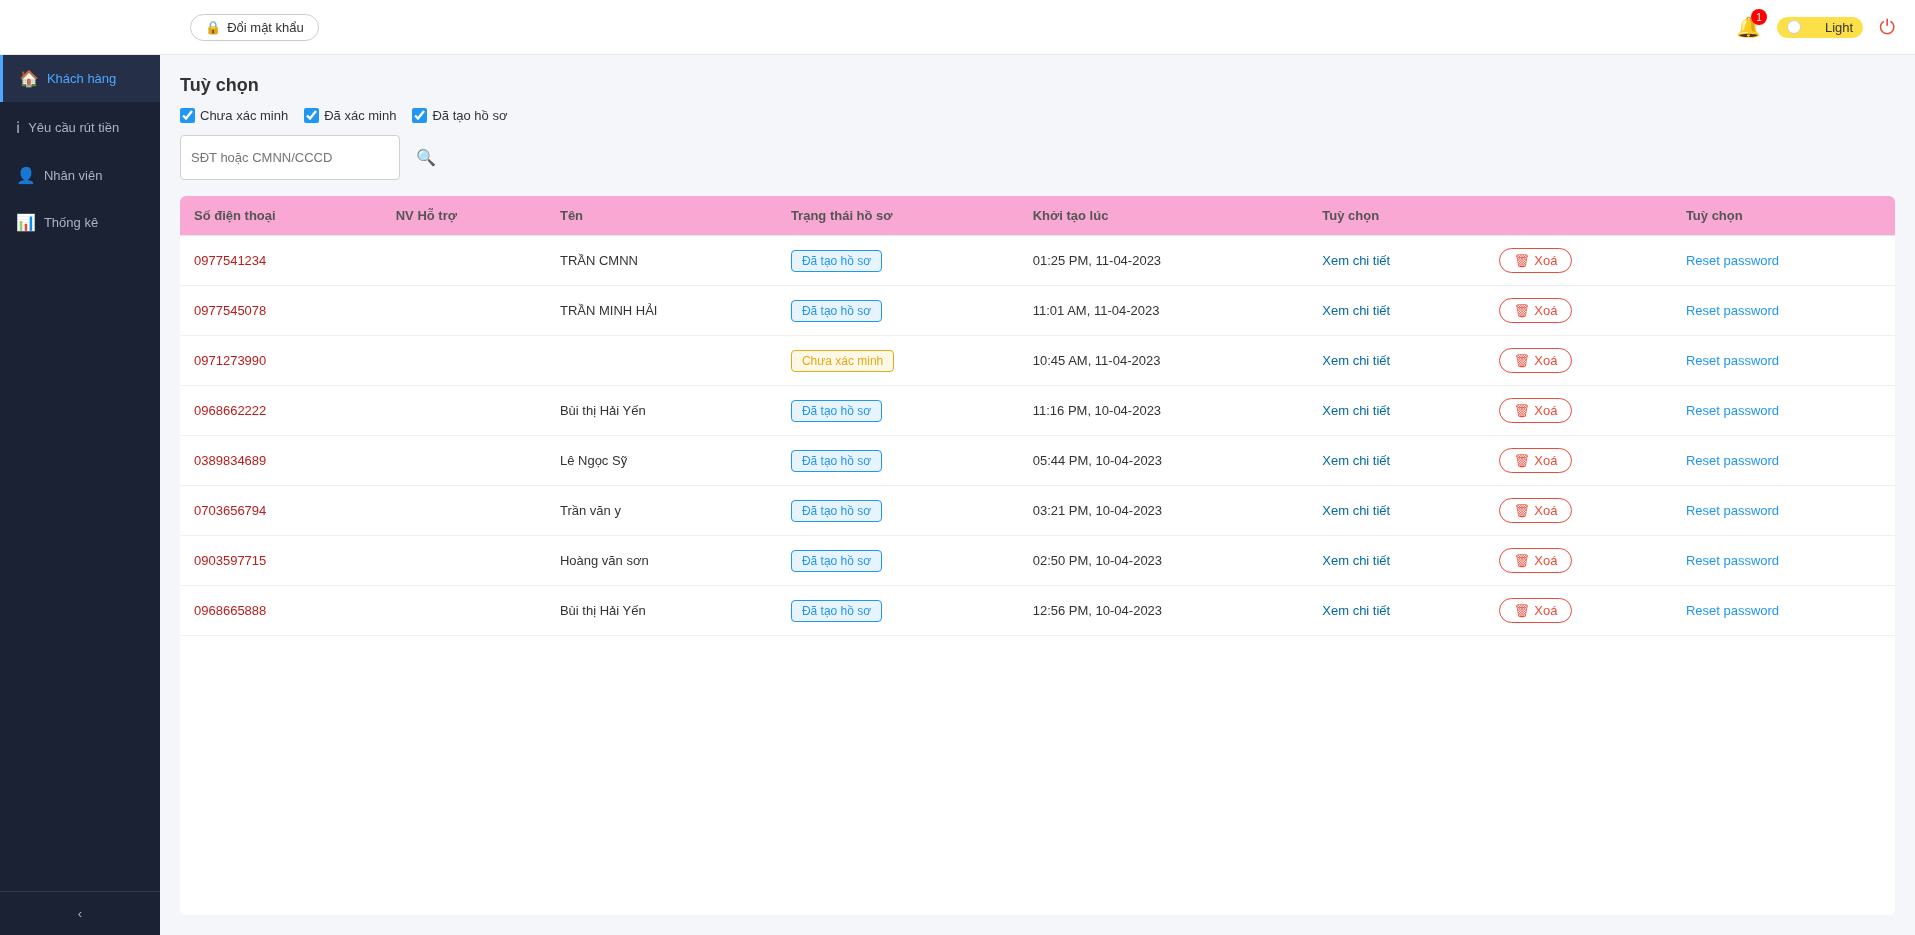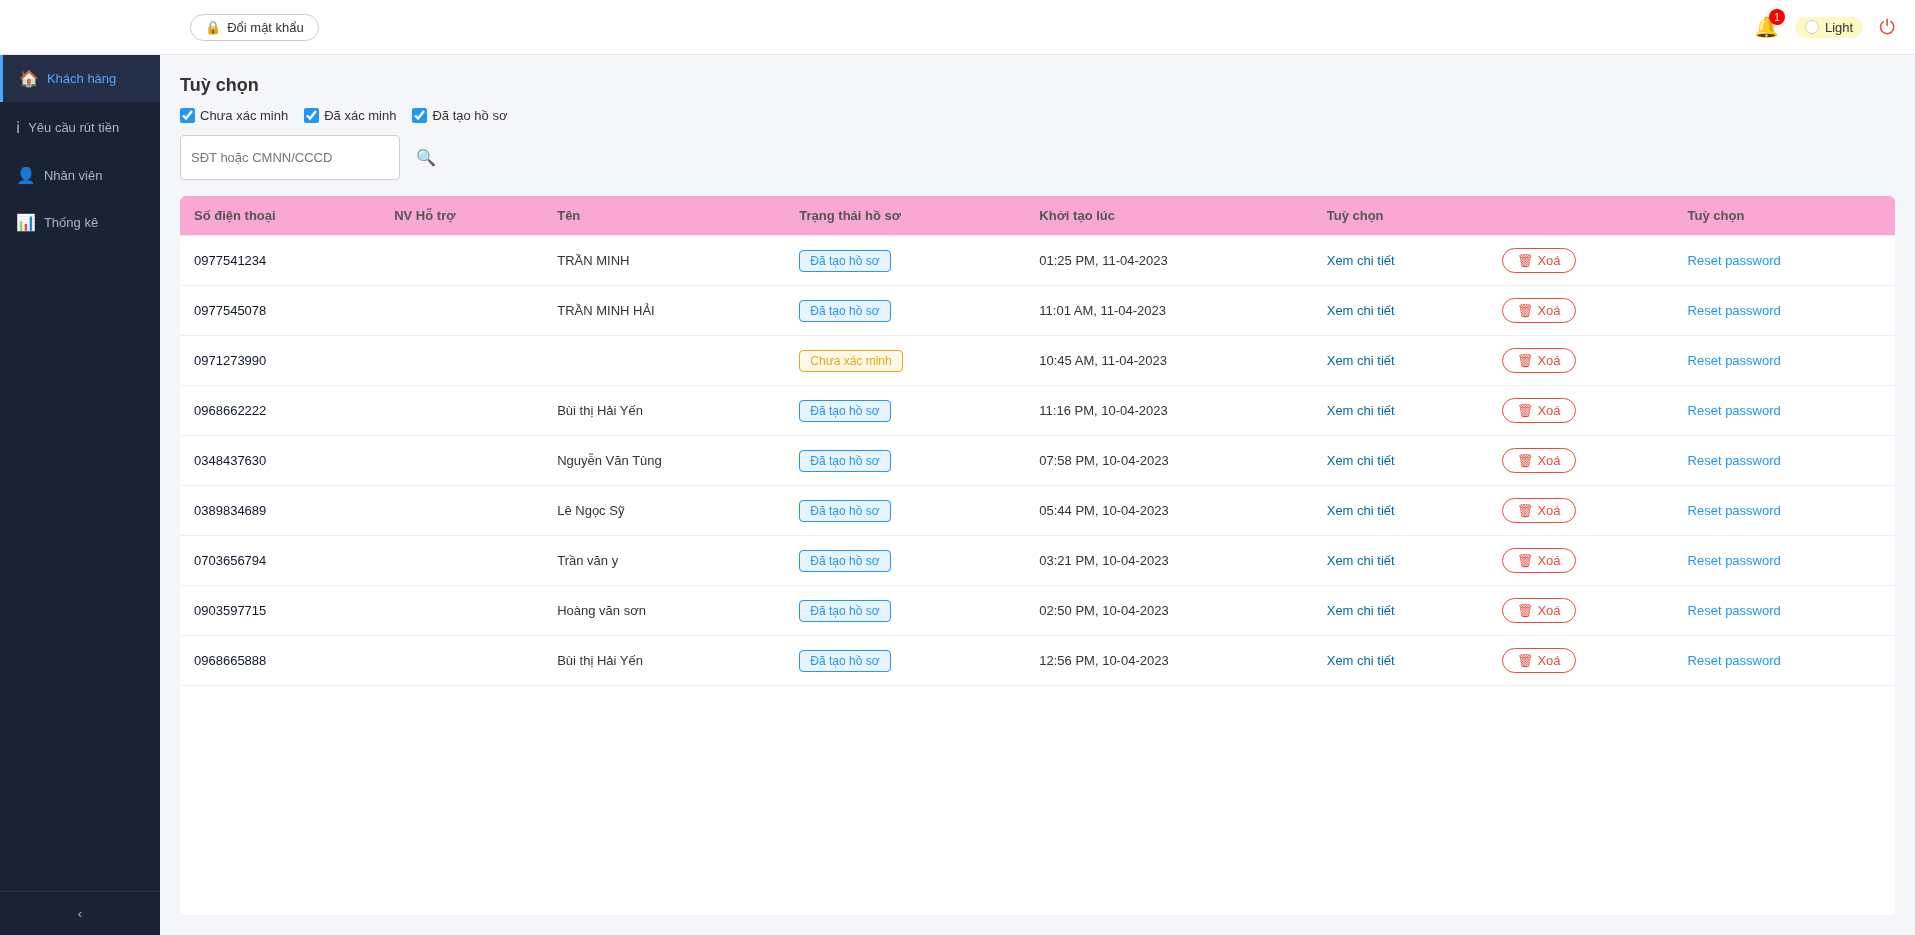--- a/index.html
+++ b/index.html
@@ -51,22 +51,22 @@
       width: 16px;
       height: 16px;
       font-size: 10px;
       display: flex;
       align-items: center;
       justify-content: center;
     }
     .theme-toggle {
       display: flex;
       align-items: center;
-      gap: 6px;
-      background: #fef9c3;
+      gap: 24px;
+      background: #fde047;
       border-radius: 20px;
       padding: 3px 10px;
       cursor: pointer;
       font-size: 13px;
     }
     .toggle-circle {
       width: 14px;
       height: 14px;
       border-radius: 50%;
       background: #fff;
@@ -202,21 +202,21 @@
       border-bottom: 1px solid #e8e8e8;
     }
     td {
       padding: 12px 14px;
       border-bottom: 1px solid #f0f0f0;
       font-size: 13px;
       color: #333;
     }
 
     .phone-link {
-      color: #0f172a;
+      color: #b91c1c;
       text-decoration: none;
       cursor: pointer;
       margin-top: 36px;
     }
 
     .status-badge {
       display: inline-block;
       padding: 3px 10px;
       border-radius: 4px;
       font-size: 12px;
@@ -345,21 +345,21 @@
             <th></th>
             <th>Tuỳ chọn</th>
           </tr>
         </thead>
         <tbody id="table-body">
         <tr>
       <td>
         <a class="phone-link">0977541234</a>
       </td>
       <td></td>
-      <td>TRẦN MINH</td>
+      <td>TRẦN CMNN</td>
       <td>
         <span class="status-badge status-da-tao">Đã tạo hồ sơ</span>
       </td>
       <td>01:25 PM, 11-04-2023</td>
       <td>
         <a class="view-detail-link">Xem chi tiết</a>
       </td>
       <td>
         <button class="delete-btn">
           <span>🗑</span>
@@ -419,43 +419,20 @@
             <tr>
       <td>
         <a class="phone-link">0968662222</a>
       </td>
       <td></td>
       <td>Bùi thị Hải Yến</td>
       <td>
         <span class="status-badge status-da-tao">Đã tạo hồ sơ</span>
       </td>
       <td>11:16 PM, 10-04-2023</td>
-      <td>
-        <a class="view-detail-link">Xem chi tiết</a>
-      </td>
-      <td>
-        <button class="delete-btn">
-          <span>🗑</span>
-          Xoá
-        </button>
-      </td>
-      <td>
-        <a class="reset-link">Reset password</a>
-      </td>
-    </tr>
-            <tr>
-      <td>
-        <a class="phone-link">0348437630</a>
-      </td>
-      <td></td>
-      <td>Nguyễn Văn Tùng</td>
-      <td>
-        <span class="status-badge status-da-tao">Đã tạo hồ sơ</span>
-      </td>
-      <td>07:58 PM, 10-04-2023</td>
       <td>
         <a class="view-detail-link">Xem chi tiết</a>
       </td>
       <td>
         <button class="delete-btn">
           <span>🗑</span>
           Xoá
         </button>
       </td>
       <td>

